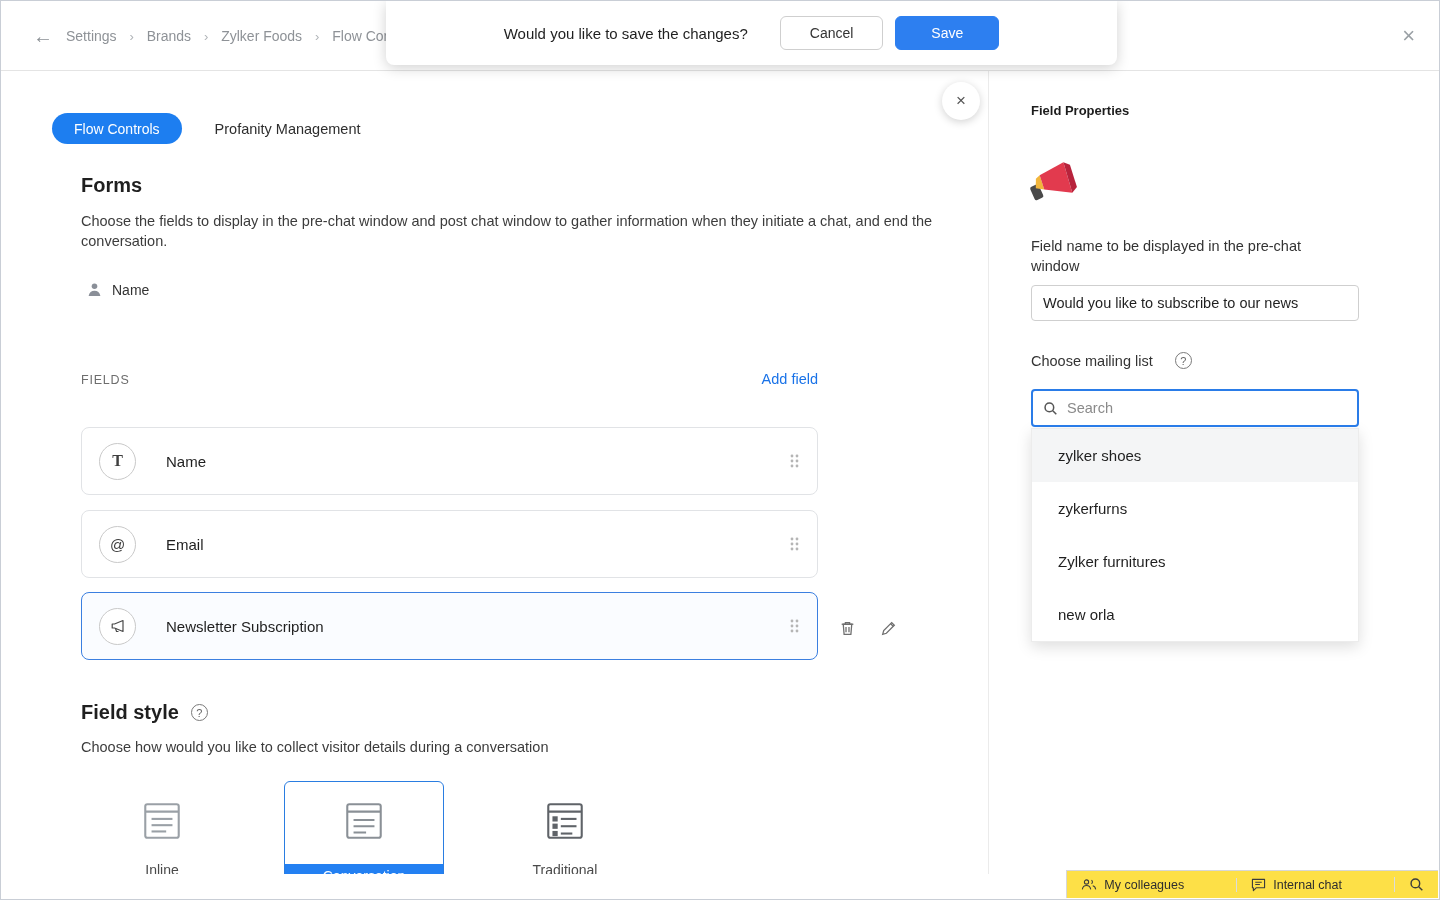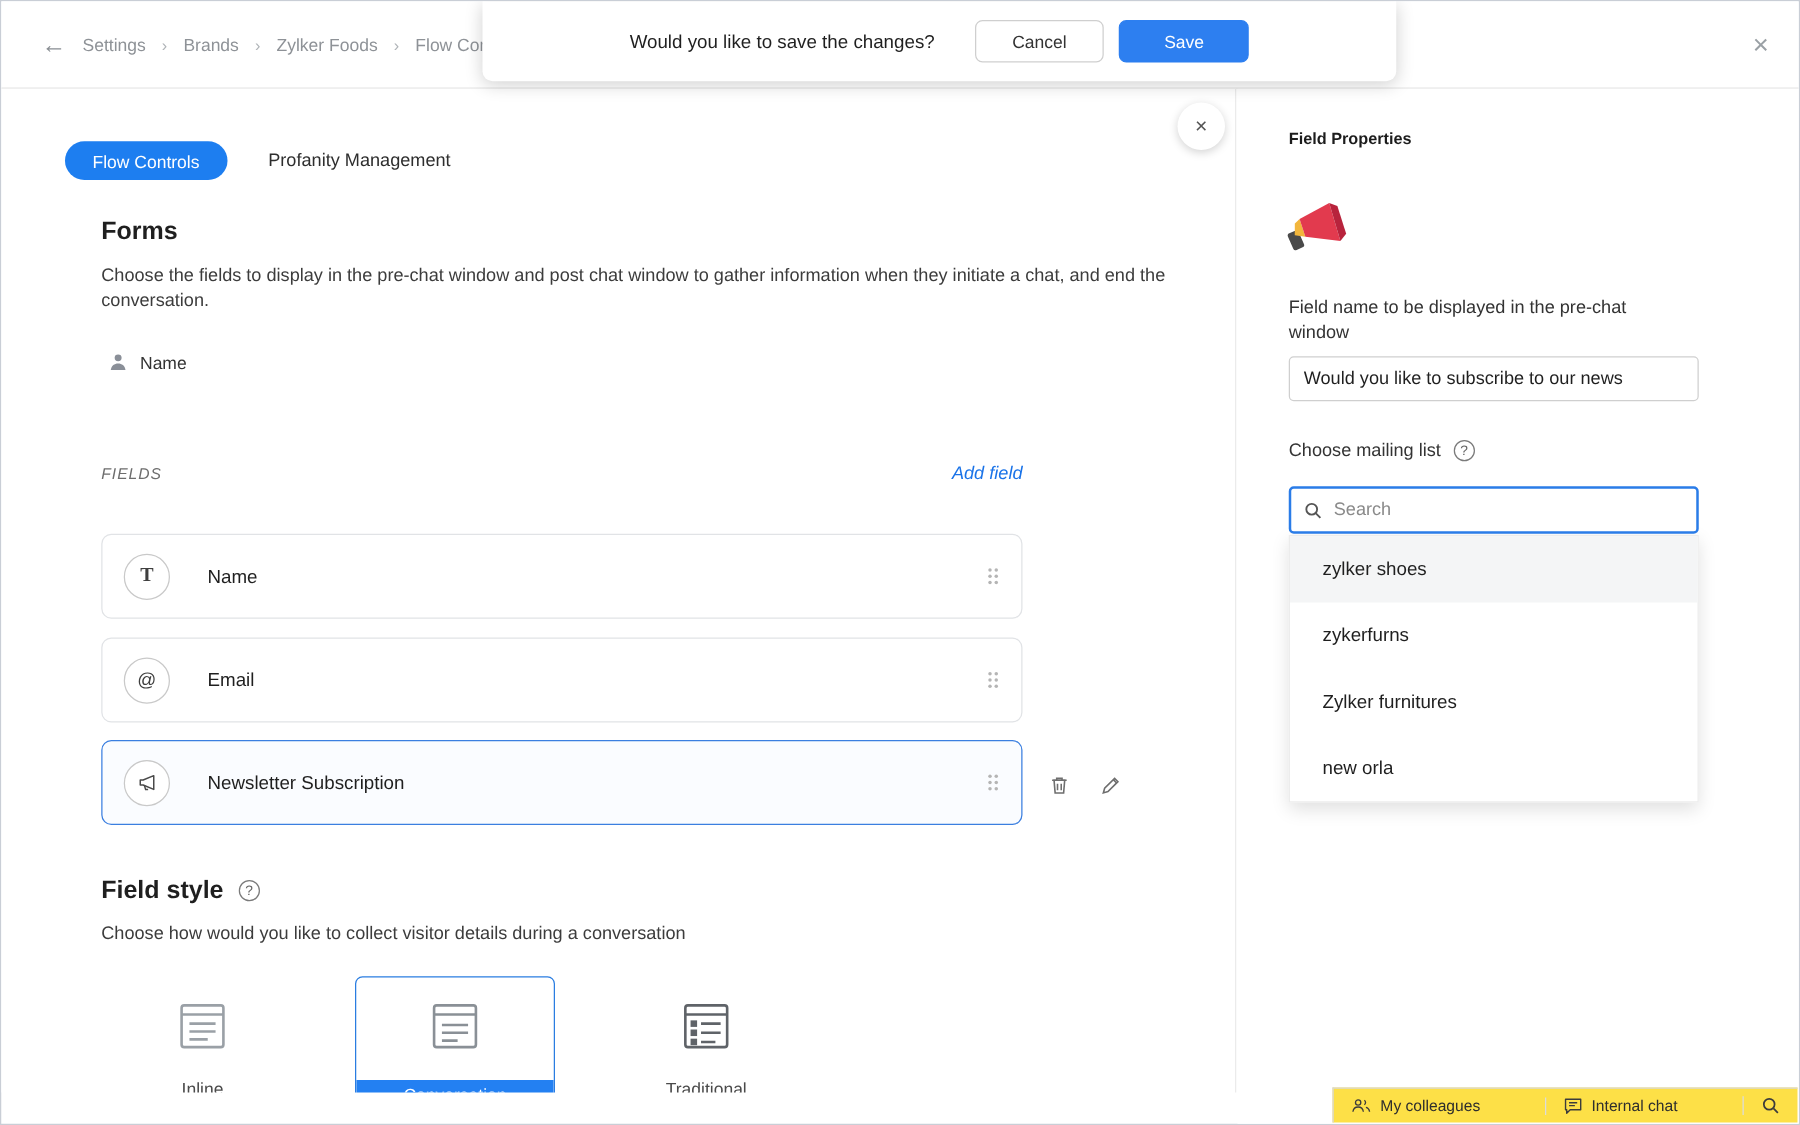--- a/index.html
+++ b/index.html
@@ -79,21 +79,21 @@
   .name-row { position: absolute; left: 80px; top: 205px; width: 660px; height: 32px; }
   .person-icon { position: absolute; left: 6px; top: 6px; }
   .name-label { position: absolute; left: 31px; top: 6px; font-size: 14px; color: #333; }
   .name-input-wrap {
     position: absolute; left: 262px; top: 0; width: 377px; height: 29px;
     border-bottom: 1px solid #d8d8d8; cursor: text;
   }
   .name-value { position: absolute; left: 3px; top: 4px; font-size: 15px; color: #1f1f1f; }
   .name-counter { position: absolute; right: 2px; top: 5px; font-size: 13.5px; color: #4a4a4a; }
 
-  .fields-head { position: absolute; left: 80px; top: 300px; width: 737px; display: flex; justify-content: space-between; align-items: baseline; font-style: italic; }
+  .fields-head { position: absolute; left: 80px; top: 300px; width: 737px; display: flex; justify-content: space-between; align-items: baseline; }
   .fields-label { font-size: 12.5px; color: #6d6d6d; letter-spacing: 0.8px; }
   .add-field { font-size: 14.5px; color: #1a73e8; font-weight: 500; cursor: pointer; }
 
   .field-card {
     position: absolute; left: 80px; width: 737px; height: 68px;
     border: 1px solid #e1e3e6; border-radius: 8px; background: #fff;
     display: flex; align-items: center; cursor: pointer;
   }
   .field-card.selected { border: 1px solid #3b7fe0; background: #fafcff; }
   .field-icon-circle {
@@ -132,21 +132,21 @@
 
   
   .fp-title { position: absolute; left: 41px; top: 32px; font-size: 13px; font-weight: 700; color: #1c1c1c; }
   .fp-megaphone { position: absolute; left: 38px; top: 86px; }
   .fp-name-label { position: absolute; left: 41px; top: 166px; width: 300px; font-size: 14.5px; color: #333; line-height: 1.35; }
   .fp-input {
     position: absolute; left: 41px; top: 214px; width: 328px; height: 36px;
     border: 1px solid #cfcfcf; border-radius: 4px; padding: 0 11px; font-size: 14.5px;
     color: #1f1f1f; font-family: "Liberation Sans", sans-serif; background: #fff;
   }
-  .fp-mailing-row { position: absolute; left: 41px; top: 281px; display: flex; align-items: center; gap: 10px; }
+  .fp-mailing-row { position: absolute; left: 41px; top: 281px; display: flex; align-items: center; gap: 22px; }
   .fp-mailing-label { font-size: 14.5px; color: #333; }
   .fp-search {
     position: absolute; left: 41px; top: 318px; width: 328px; height: 38px;
     border: 2px solid #2a7ce8; border-radius: 4px; background: #fff;
     display: flex; align-items: center; padding: 0 10px; z-index: 5;
   }
   .fp-search input {
     border: none; outline: none; flex: 1; font-size: 14.5px; margin-left: 9px;
     font-family: "Liberation Sans", sans-serif; color: #1f1f1f;
   }

